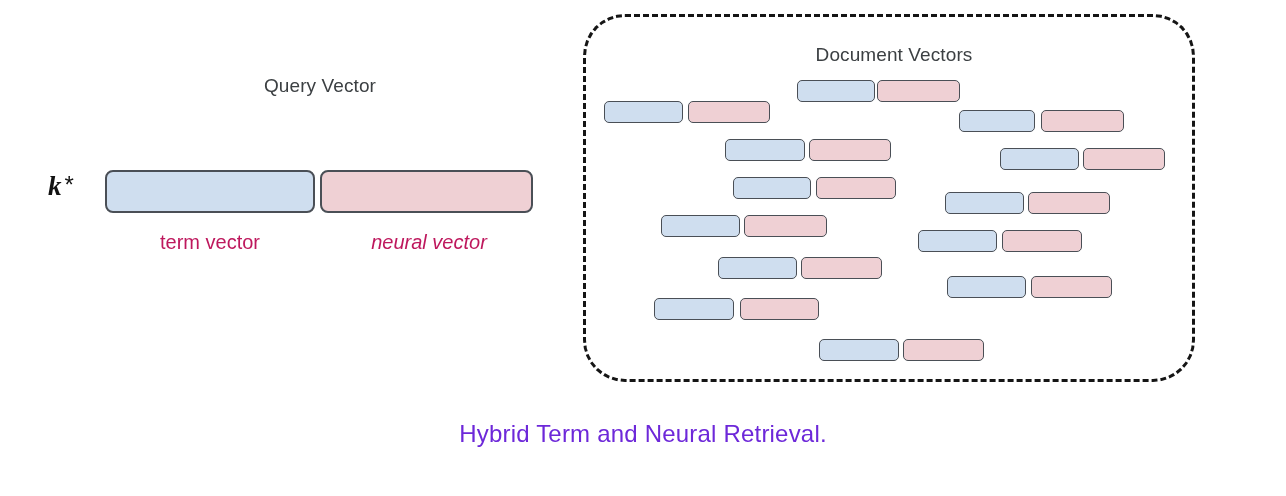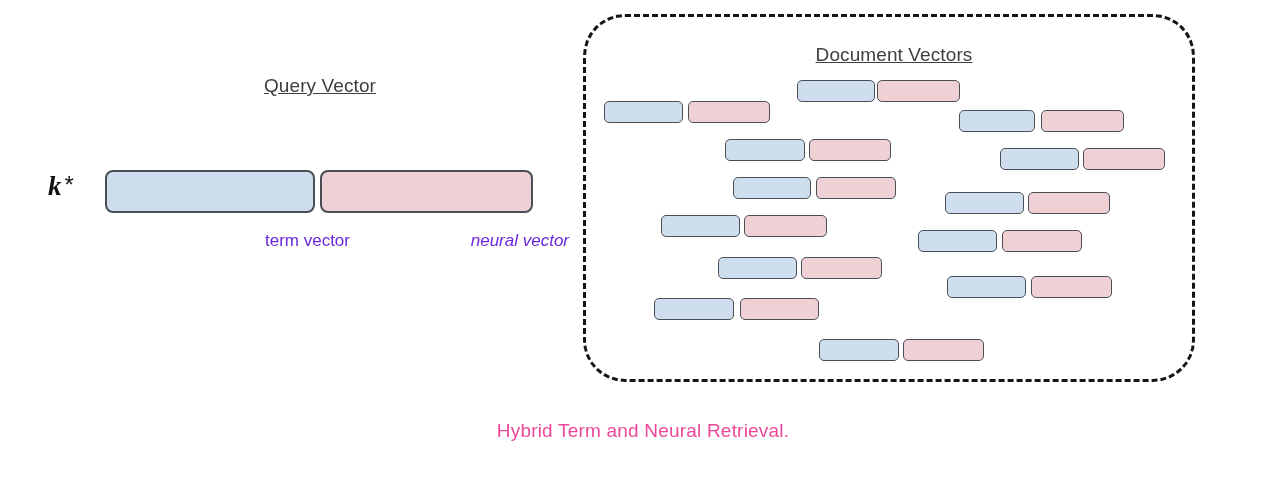--- a/index.html
+++ b/index.html
@@ -24,24 +24,24 @@
 
   
   .section-title {
     font-size: 19px;
     color: #3c4043;
     letter-spacing: 0.1px;
     white-space: nowrap;
     text-align: center;
   }
   .bar-label {
-    font-size: 17px;
-    color: #6d28d9;
+    font-size: 20px;
+    color: #be185d;
     white-space: nowrap;
-    text-align: right;
+    text-align: center;
   }
   .k-label {
     font-size: 27px;
     font-weight: bold;
     font-style: italic;
     color: #121212;
     white-space: nowrap;
     font-family: "Liberation Serif", serif;
   }
   .k-label .star {
@@ -51,22 +51,22 @@
     font-family: "Liberation Sans", sans-serif;
     vertical-align: 2px;
     margin-left: 3px;
   }
   .caption {
     position: absolute;
     left: 0;
     right: 0;
     top: 420px;
     text-align: center;
-    font-size: 19px;
-    color: #ec4899;
+    font-size: 24px;
+    color: #6d28d9;
     letter-spacing: 0.2px;
   }
 
   
   .vec {
     position: absolute;
     box-sizing: border-box;
     border: 1.6px solid #4a4f56;
     border-radius: 5px;
   }
@@ -85,38 +85,38 @@
     border: 3px dashed #151515;
     border-radius: 42px;
     background: transparent;
   }
 </style>
 </head>
 <body>
 
 <div id="figure">
 
-  <div class="abs section-title" style="left:0; top:75px; width:640px;text-decoration:underline;">Query Vector</div>
+  <div class="abs section-title" style="left:0; top:75px; width:640px;">Query Vector</div>
 
   <div class="abs k-label" style="left:48px; top:171px;">
     <span>k</span><span class="star">*</span>
   </div>
 
   <div id="query-bars">
       <div class="vec query term" style="left: 105px; top: 170px; width: 210px; height: 43px;"></div>
       <div class="vec query neural" style="left: 320px; top: 170px; width: 213px; height: 43px;"></div>
     </div>
   <div id="query-labels">
       <div class="abs bar-label" style="left: 70px; top: 231px; width: 280px;">term vector</div>
       <div class="abs bar-label" style="left: 289px; top: 231px; width: 280px; font-style: italic;">neural vector</div>
     </div>
 
   <div id="doc-box" class="doc-box" style="left: 583px; top: 14px; width: 612px; height: 368px;"></div>
 
-  <div id="doc-title" class="abs section-title" style="left: 694px; top: 44px; width: 400px; text-decoration: underline;">Document Vectors</div>
+  <div id="doc-title" class="abs section-title" style="left: 694px; top: 44px; width: 400px;">Document Vectors</div>
 
   <div id="doc-bars">
       <div class="vec term" style="left: 797px; top: 80px; width: 78px; height: 22px;"></div>
       <div class="vec neural" style="left: 877px; top: 80px; width: 83px; height: 22px;"></div>
       <div class="vec term" style="left: 604px; top: 101px; width: 79px; height: 22px;"></div>
       <div class="vec neural" style="left: 688px; top: 101px; width: 82px; height: 22px;"></div>
       <div class="vec term" style="left: 959px; top: 110px; width: 76px; height: 22px;"></div>
       <div class="vec neural" style="left: 1041px; top: 110px; width: 83px; height: 22px;"></div>
       <div class="vec term" style="left: 725px; top: 139px; width: 80px; height: 22px;"></div>
       <div class="vec neural" style="left: 809px; top: 139px; width: 82px; height: 22px;"></div>

